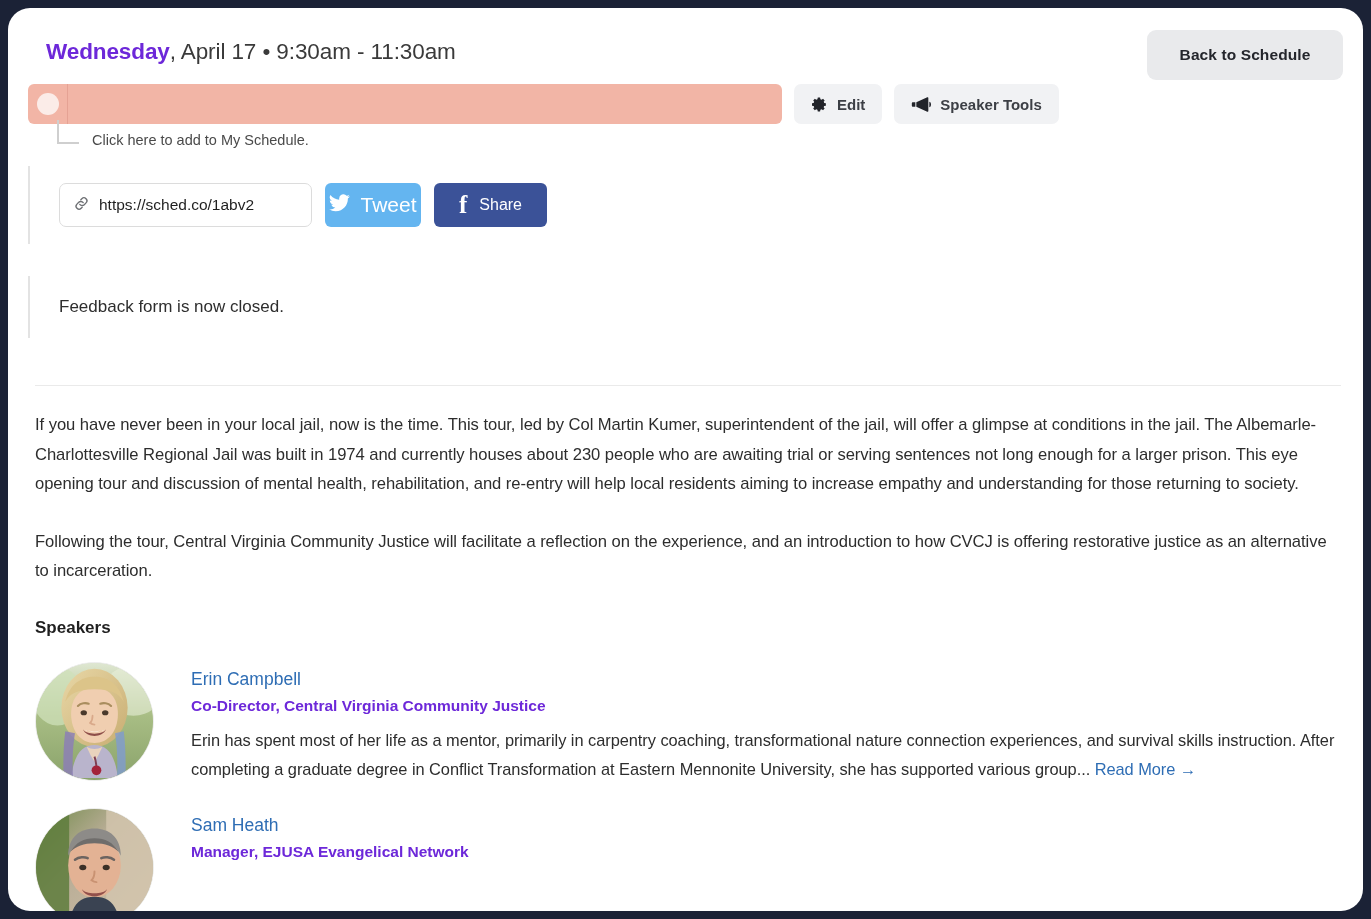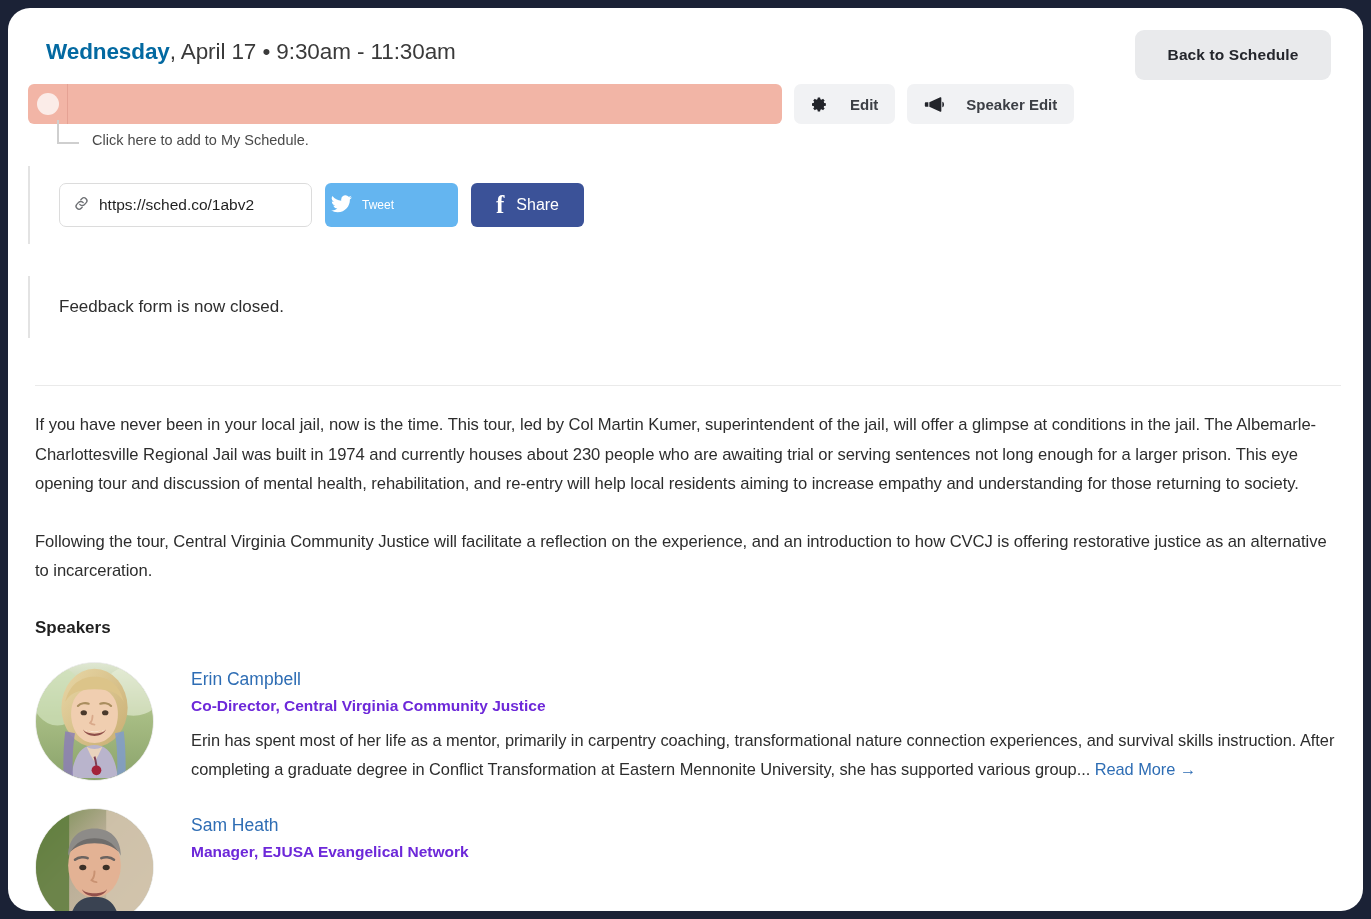--- a/index.html
+++ b/index.html
@@ -36,26 +36,26 @@
     padding: 30px 0 0 0;
     margin: 0 20px 0 20px;
   }
   .date-line {
     font-size: 22.5px;
     color: #2b2b2b;
     letter-spacing: -0.1px;
     line-height: 28px;
     padding-left: 18px;
   }
-  .date-line .dow { font-weight: bold; color: #0369a1; margin-top: 8px; }
+  .date-line .dow { font-weight: bold; color: #6d28d9; margin-top: 8px; }
   .date-line .rest { font-weight: normal; color: #3a3a3a; }
 
   .back-btn {
     position: absolute;
-    right: 12px; top: 22px;
+    right: 0px; top: 22px;
     width: 196px; height: 50px;
     background: #e9eaec;
     border: none;
     border-radius: 9px;
     color: #24262c;
     font-size: 15.5px;
     font-weight: bold;
     font-family: "Liberation Sans", sans-serif;
     cursor: pointer;
     letter-spacing: 0.1px;
@@ -102,21 +102,21 @@
     letter-spacing: -0.15px;
   }
 
   .tool-btn {
     height: 40px;
     background: #f1f2f4;
     border: none;
     border-radius: 7px;
     display: inline-flex;
     align-items: center;
-    gap: 22px;
+    gap: 9px;
     padding: 0 17px;
     font-size: 15px;
     font-weight: bold;
     color: #3c3f45;
     font-family: "Liberation Sans", sans-serif;
     cursor: pointer;
   }
   .tool-btn svg { display: block; }
 
   
@@ -162,27 +162,27 @@
     gap: 9px;
     padding: 12px 13px;
     cursor: text;
   }
   .url-text {
     font-size: 15.5px;
     color: #1f1f1f;
     white-space: nowrap;
   }
   .tweet-btn {
-    width: 133px; height: 44px;
+    width: 96px; height: 44px;
     background: #64b5f0;
     border: none; border-radius: 6px;
-    display: inline-flex; align-items: center; justify-content: flex-start;
+    display: inline-flex; align-items: center; justify-content: center;
     gap: 10px;
     color: #ffffff;
-    font-size: 12px;
+    font-size: 21px;
     font-family: "Liberation Sans", sans-serif;
     cursor: pointer;
   }
   .share-btn {
     width: 113px; height: 44px;
     background: #3b5298;
     border: none; border-radius: 6px;
     display: inline-flex; align-items: center; justify-content: center;
     gap: 12px;
     color: #ffffff;
@@ -312,21 +312,21 @@
         </button>
 
         <button class="tool-btn">
           <span>
             <svg width="20" height="17" viewBox="0 0 24 20" fill="#22242a" aria-hidden="true">
               <path d="M2 7.2h3.2v5.6H2a1 1 0 0 1-1-1V8.2a1 1 0 0 1 1-1z"></path>
               <path d="M6.4 7.2 19.5 1.4a.9.9 0 0 1 1.3.8v15.6a.9.9 0 0 1-1.3.8L6.4 12.8V7.2z"></path>
               <path d="M22 6.6c1.1 0 2 1.5 2 3.4s-.9 3.4-2 3.4V6.6z"></path>
             </svg>
           </span>
-          <span>Speaker Edit</span>
+          <span>Speaker Tools</span>
         </button>
       </div>
 
       <div class="addline-wrap">
         <div class="addline-elbow"></div>
         <div class="addline-text">Click here to add to My Schedule.</div>
       </div>
 
       <div class="share-row">
         <div class="url-box">

